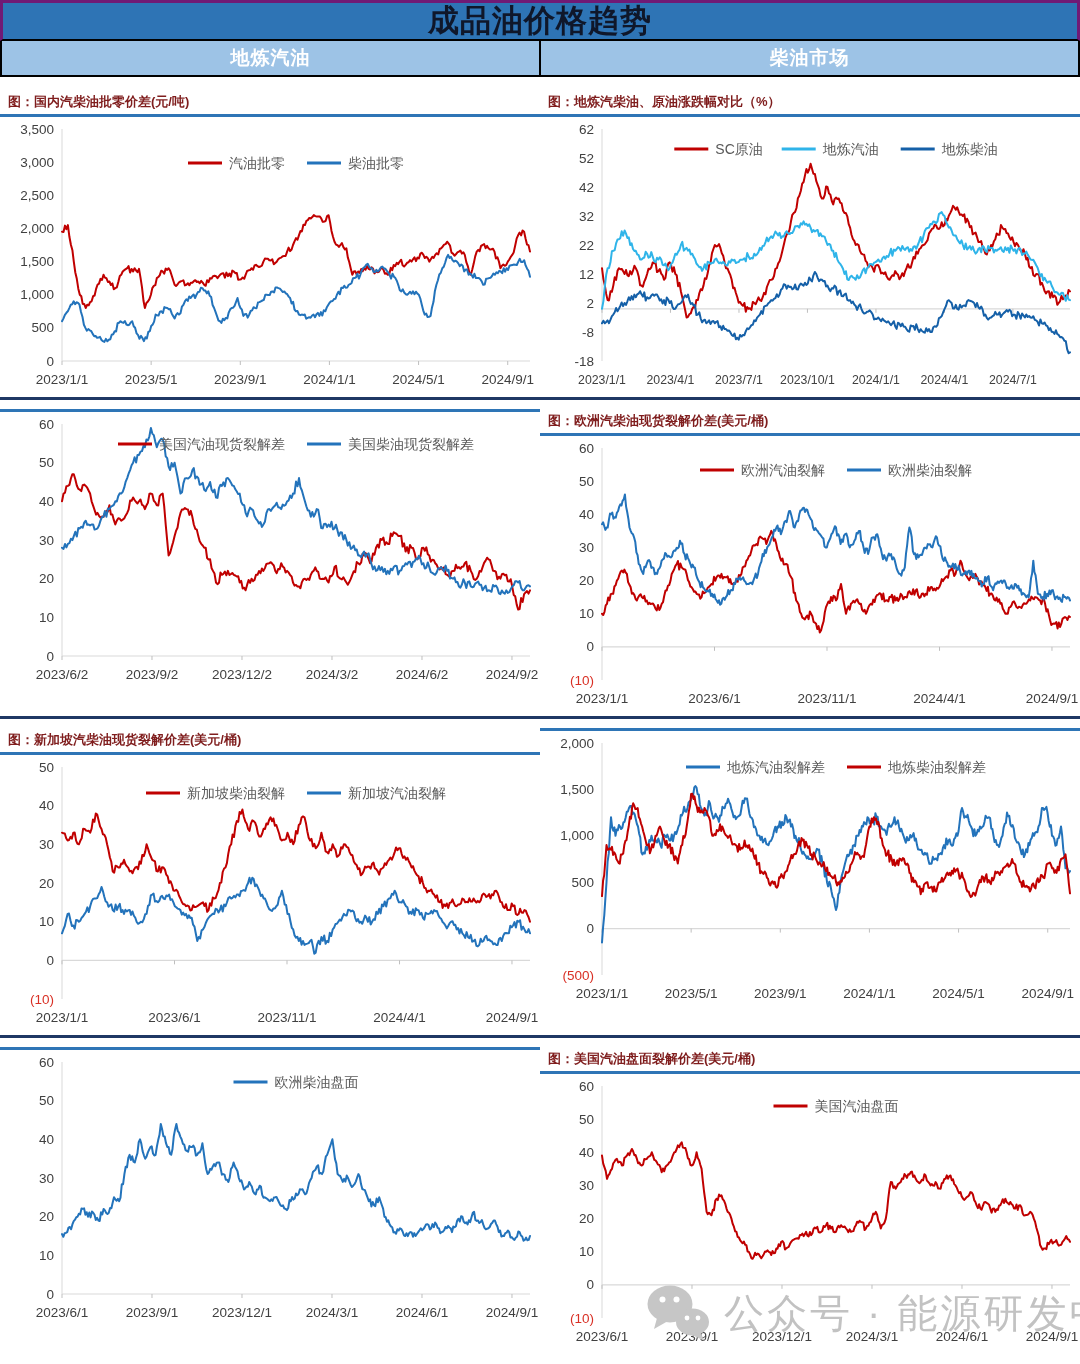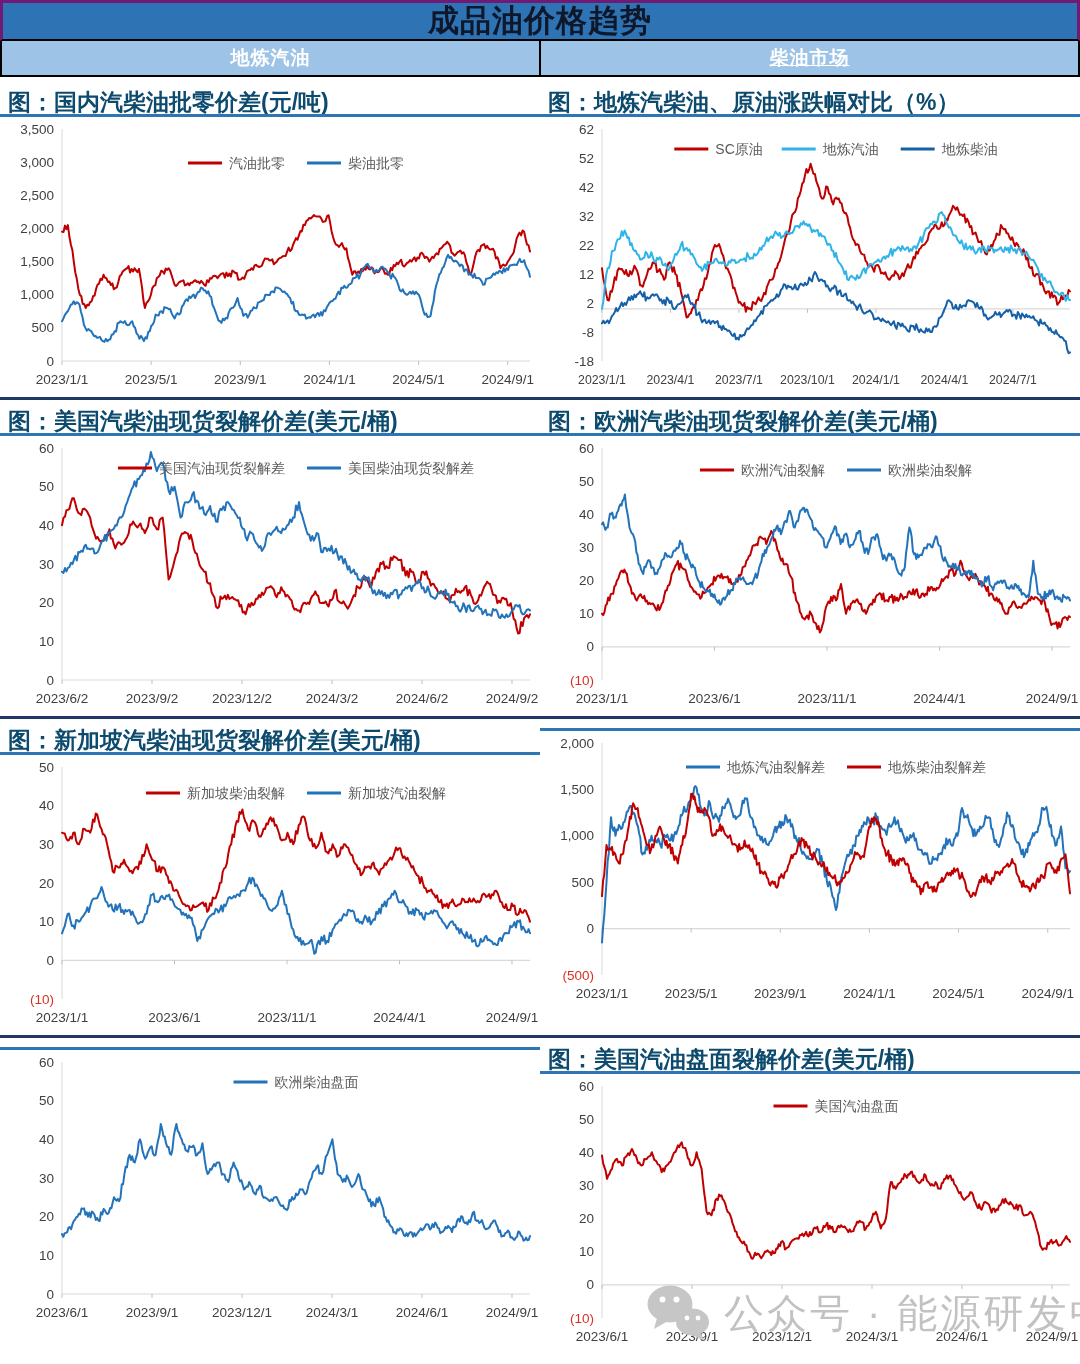--- a/index.html
+++ b/index.html
@@ -11,27 +11,27 @@
     height:36px;background:var(--header-bg,#2E74B5);
     border:3px solid #701a75;border-bottom:2px solid #000;
     display:flex;align-items:center;justify-content:center;
     color:#0f172a;font-weight:bold;font-size:31px;letter-spacing:1px;
   }
   .header-tabs{display:flex;height:34px;border:2px solid #000;border-top:none;}
   .tab{
     flex:1;background:var(--subheader-bg,#9DC3E6);color:#fff;font-weight:bold;
     font-size:19px;display:flex;align-items:center;justify-content:center;letter-spacing:1px;
   }
-  .tab + .tab{border-left:2px solid #000;text-decoration:underline;}
+  .tab + .tab{border-left:2px solid #000;}
   .chart-row{display:flex;}
   .chart-row.ruled{border-top:3px solid var(--rule-top,#1F3864);}
   .section{width:540px;padding-top:9px;}
   .chart-row.first .section{padding-top:13px;}
   .chart-title{
-    font-size:23px;font-weight:bold;color:#0c4a6e;height:24px;line-height:24px;
+    font-size:13px;font-weight:bold;color:#7f1d1d;height:24px;line-height:24px;
     padding-left:8px;white-space:nowrap;overflow:hidden;
   }
   .title-rule{height:3px;background:var(--rule-title,#2E75B6);}
   svg.chart-svg{display:block;}
   .watermark{
     position:absolute;left:646px;top:1284px;z-index:5;pointer-events:none;
     display:flex;align-items:center;gap:14px;
     color:var(--wm,#C2C2C2);font-size:40px;letter-spacing:3px;white-space:nowrap;
   }
 </style>
@@ -116,21 +116,20 @@
         <line x1="241.70000000000002" y1="32" x2="275.70000000000005" y2="32" stroke="#2FB4E9" stroke-width="3"></line>
         <text x="282.70000000000005" y="37" text-anchor="start" font-size="14" fill="#595959" font-family="&quot;Liberation Sans&quot;,&quot;DejaVu Sans&quot;,sans-serif">地炼汽油</text>
         <line x1="360.70000000000005" y1="32" x2="394.70000000000005" y2="32" stroke="#1560A8" stroke-width="3"></line>
         <text x="401.70000000000005" y="37" text-anchor="start" font-size="14" fill="#595959" font-family="&quot;Liberation Sans&quot;,&quot;DejaVu Sans&quot;,sans-serif">地炼柴油</text>
       </svg>
   </div>
 </div>
 
 <div class="chart-row ruled">
   <div class="section">
-    <div class="chart-title">图：美国汽柴油现货裂解价差(美元/桶)</div>
     <div class="title-rule"></div>
     <svg class="chart-svg" width="540" height="280">
         <line x1="62" y1="12" x2="62" y2="244" stroke="#D9D9D9" stroke-width="1"></line>
         <line x1="62" y1="244" x2="530" y2="244" stroke="#D9D9D9" stroke-width="1.2"></line>
         <line x1="62" y1="244" x2="62" y2="248" stroke="#BFBFBF" stroke-width="1"></line>
         <line x1="151.9964" y1="244" x2="151.9964" y2="248" stroke="#BFBFBF" stroke-width="1"></line>
         <line x1="241.9928" y1="244" x2="241.9928" y2="248" stroke="#BFBFBF" stroke-width="1"></line>
         <line x1="331.9892" y1="244" x2="331.9892" y2="248" stroke="#BFBFBF" stroke-width="1"></line>
         <line x1="421.9856" y1="244" x2="421.9856" y2="248" stroke="#BFBFBF" stroke-width="1"></line>
         <line x1="511.982" y1="244" x2="511.982" y2="248" stroke="#BFBFBF" stroke-width="1"></line>

